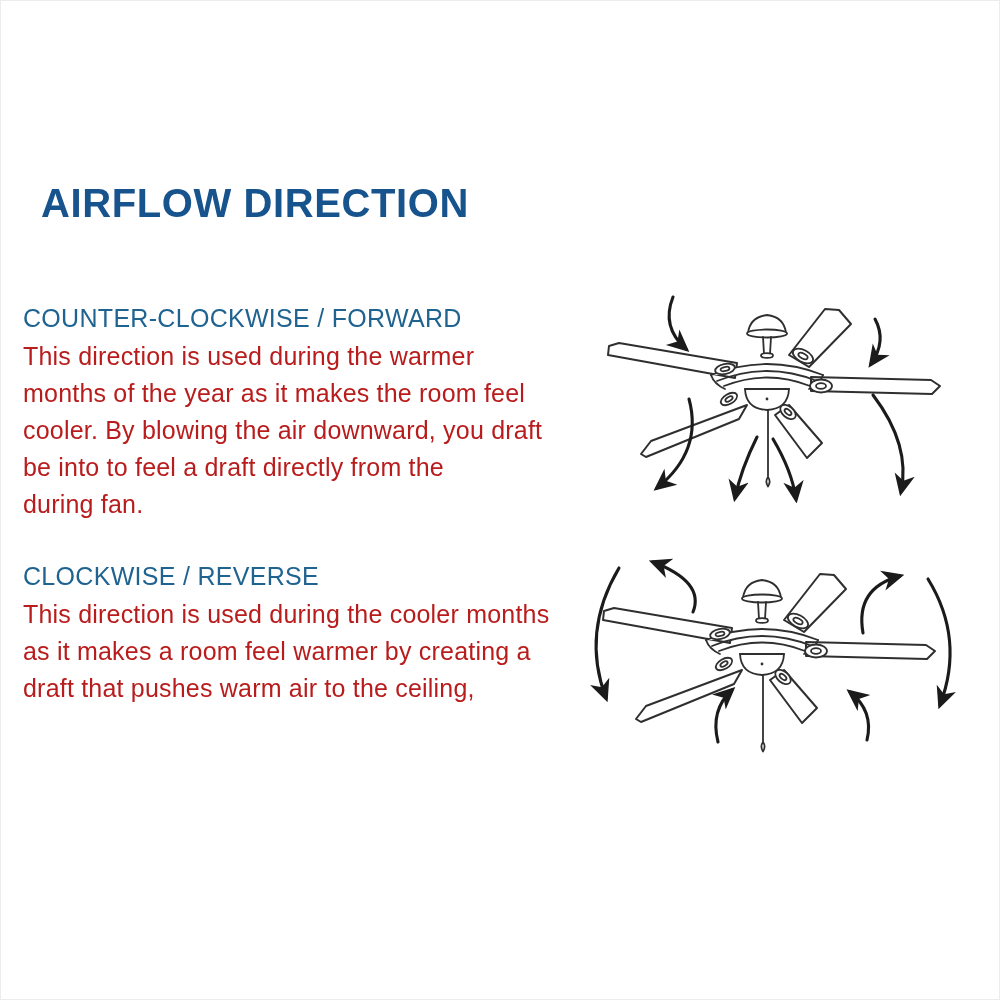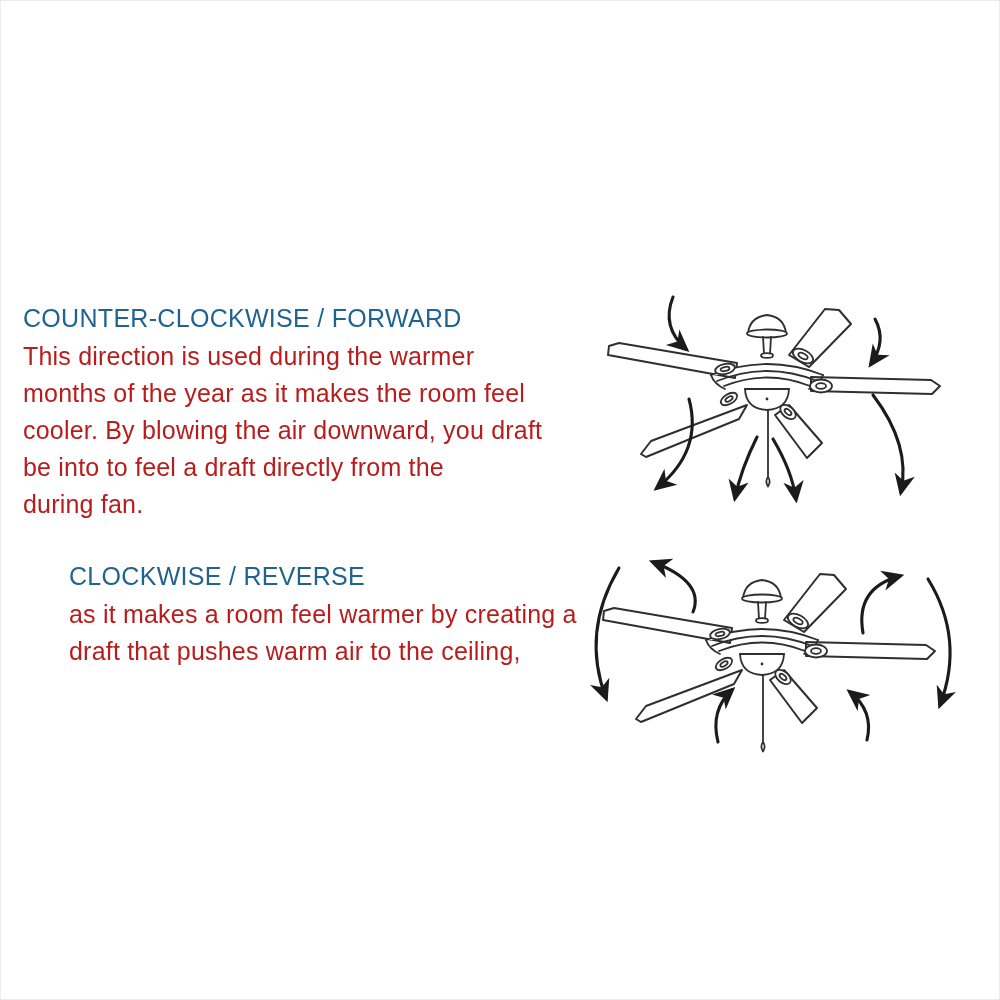--- a/index.html
+++ b/index.html
@@ -12,21 +12,21 @@
     font-family:"Liberation Sans","DejaVu Sans",sans-serif;
     overflow:hidden;
   }
   .main-title{
     position:absolute;left:40px;top:180px;
     font-size:40px;font-weight:700;letter-spacing:0.6px;
     color:#17538c;line-height:44px;margin:0;
   }
   .section{position:absolute;left:22px;width:560px;}
   .section.s1{top:302px;}
-  .section.s2{top:560px;margin-left:46px;}
+  .section.s2{top:560px;}
   .section-heading{
     margin:0 0 5px 0;
     font-size:25px;font-weight:500;letter-spacing:0.3px;
     color:#1f6391;line-height:30px;
   }
   .section-body{font-size:25px;color:#b91c1c;letter-spacing:0.2px;}
   .section-body .bl{line-height:37px;white-space:nowrap;}
   .fan-svg{position:absolute;}
   #fan1{left:588px;top:286px;}
   #fan2{left:578px;top:543px;}
@@ -76,20 +76,21 @@
         <path d="M156,96 Q157,116 178,117 Q199,116 200,96 Z" fill="#ffffff"></path>
         <line x1="156" y1="96" x2="200" y2="96"></line>
         <circle cx="178" cy="106" r="1.4" fill="#2f2f2f" stroke="none"></circle>
 
         <line x1="179" y1="117" x2="179" y2="183"></line>
         <path d="M179,184 q3.2,4.5 0,9.5 q-3.2,-5 0,-9.5" fill="#ffffff"></path>
       </g>
     </defs>
   </svg>
 
+  <h1 class="main-title">AIRFLOW DIRECTION</h1>
 
   <section class="section s1">
     <h2 class="section-heading">COUNTER-CLOCKWISE / FORWARD</h2>
     <div class="section-body">
         <div class="bl">This direction is used during the warmer</div>
         <div class="bl">months of the year as it makes the room feel</div>
         <div class="bl">cooler. By blowing the air downward, you draft</div>
         <div class="bl">be into to feel a draft directly from the</div>
         <div class="bl">during fan.</div>
       </div>
@@ -105,20 +106,21 @@
       <path d="M100,112 Q114,164 68,201" marker-end="url(#ah)"></path>
       <path d="M284,108 Q322,158 312,205" marker-end="url(#ah)"></path>
       <path d="M168,150 Q152,182 146,211" marker-end="url(#ah)"></path>
       <path d="M184,152 Q203,184 207,212" marker-end="url(#ah)"></path>
     </g>
   </svg>
 
   <section class="section s2">
     <h2 class="section-heading">CLOCKWISE / REVERSE</h2>
     <div class="section-body">
+        <div class="bl">This direction is used during the cooler months</div>
         <div class="bl">as it makes a room feel warmer by creating a</div>
         <div class="bl">draft that pushes warm air to the ceiling,</div>
       </div>
   </section>
 
   <svg id="fan2" class="fan-svg" width="410" height="242" viewBox="0 0 410 242">
     <g>
       <use href="#fanart" transform="translate(5,14)"></use>
     </g>
     <g stroke="#1b1b1b" stroke-width="3.1" fill="none" stroke-linecap="round">

